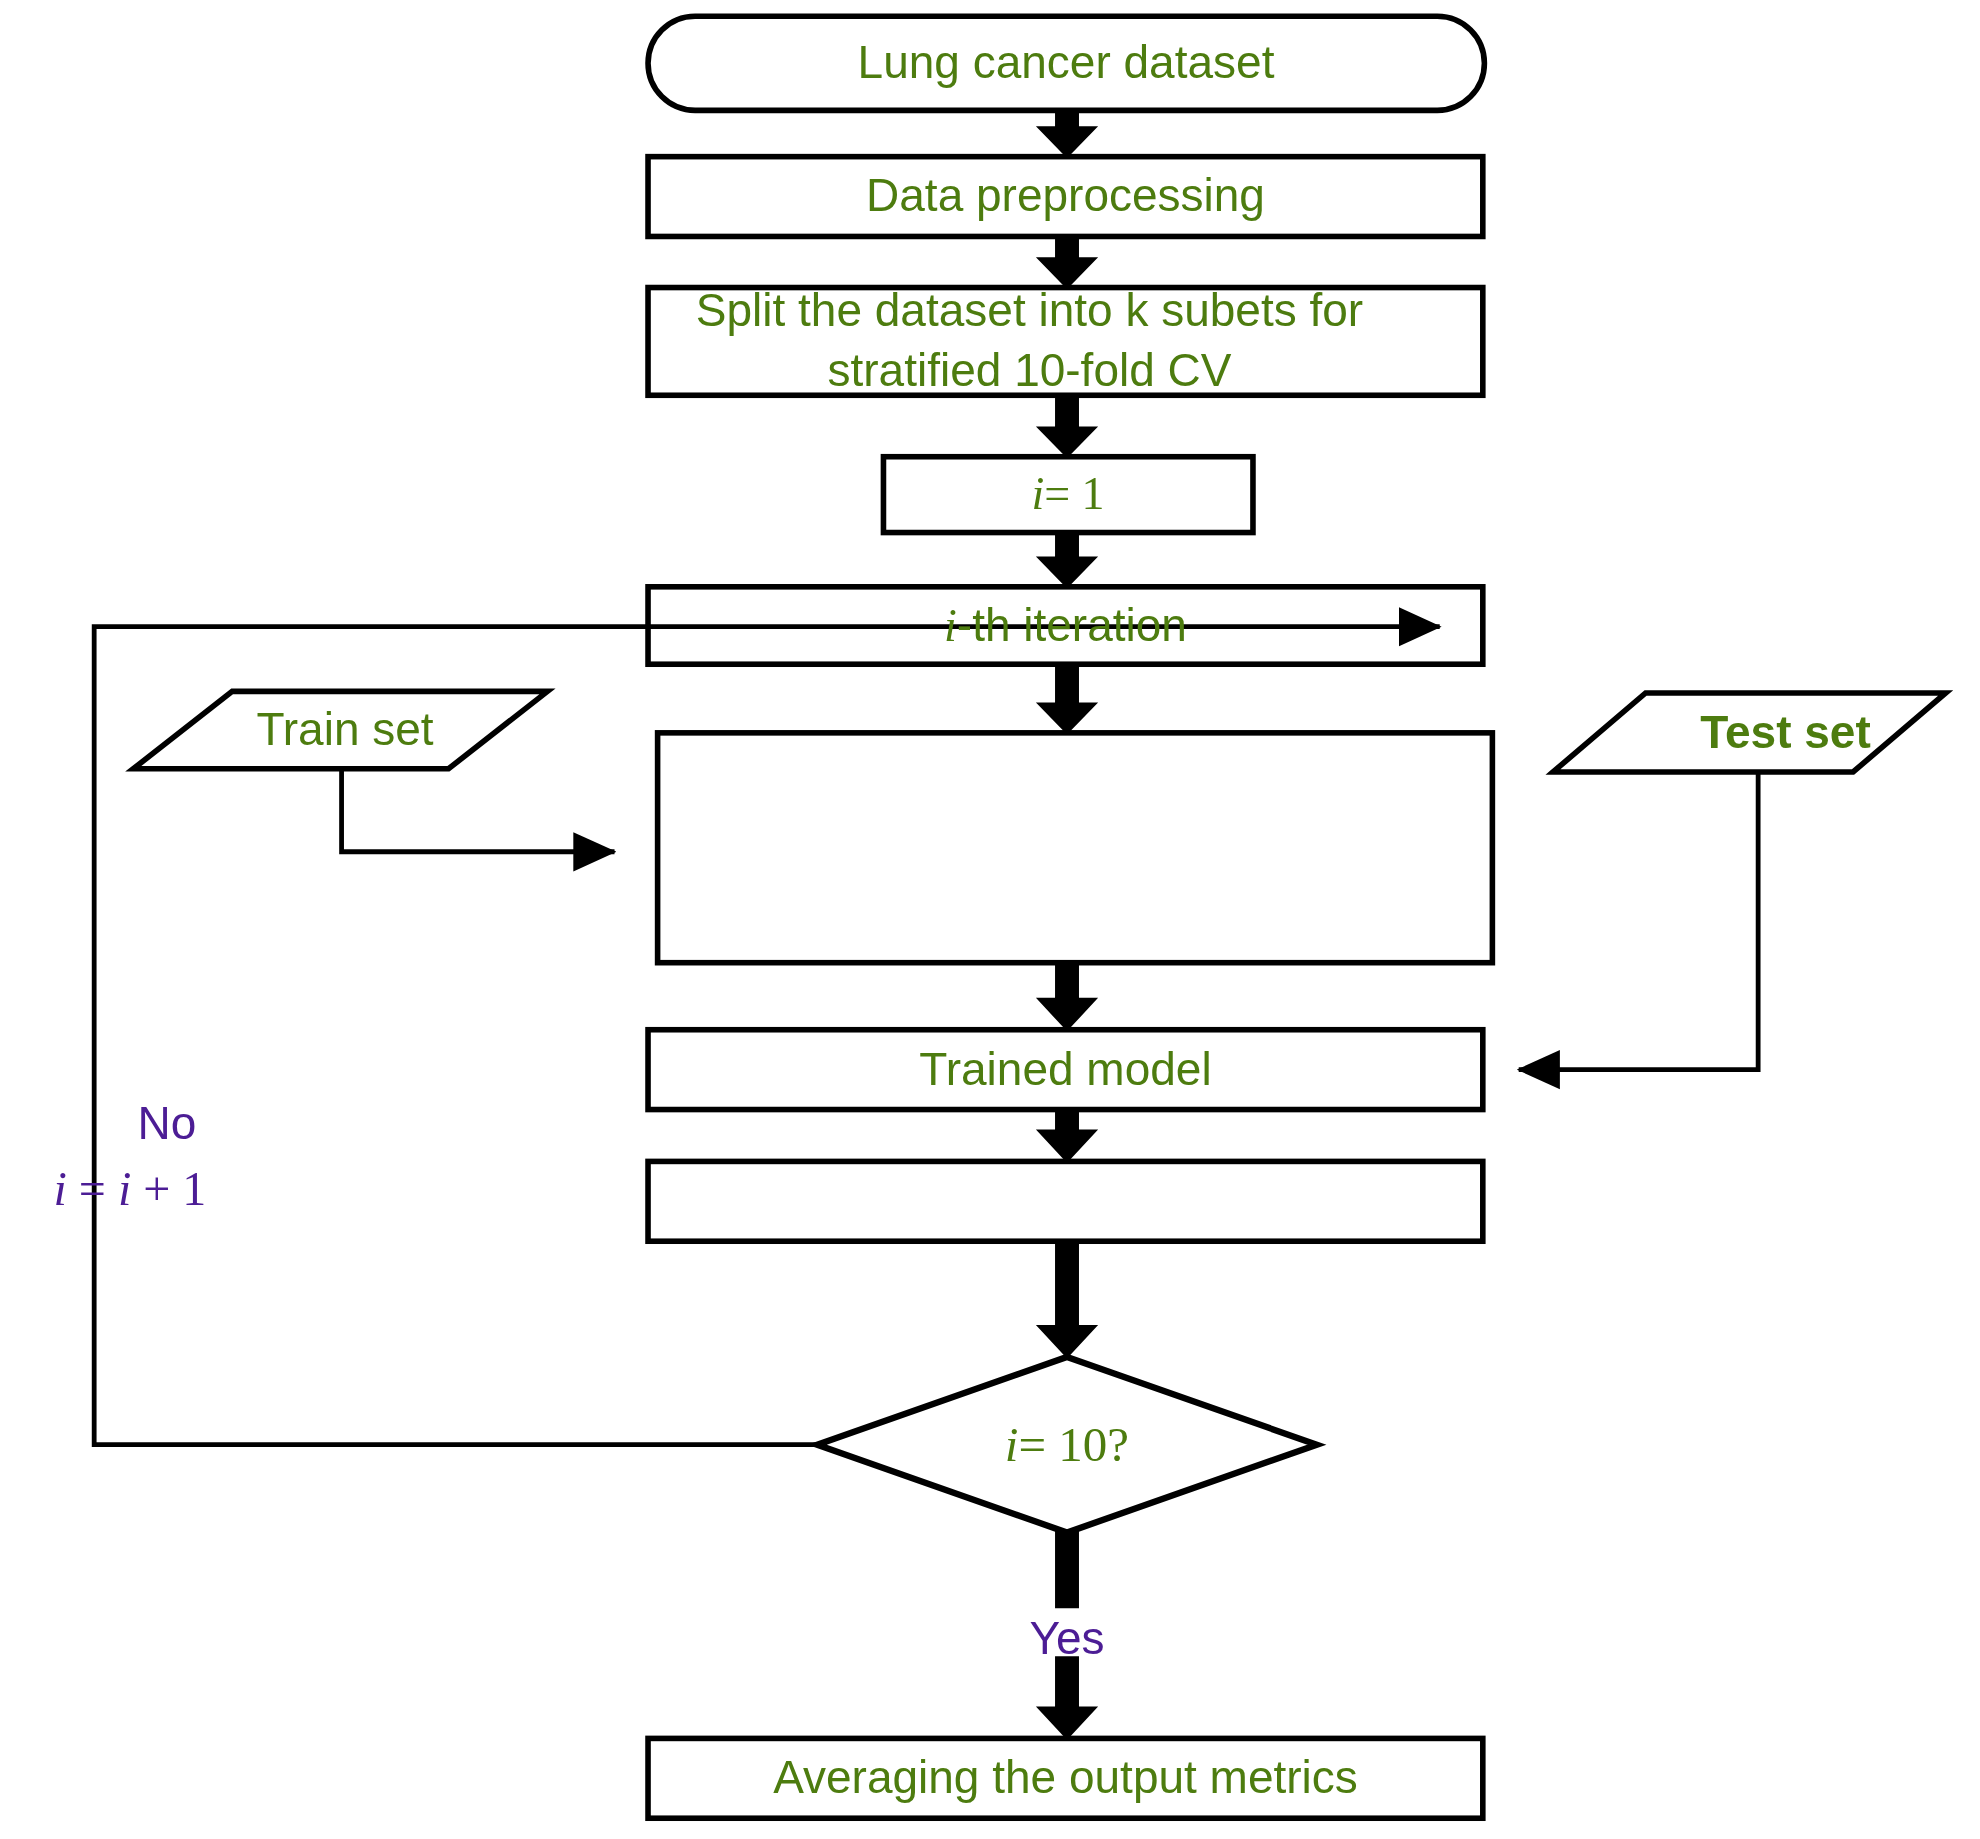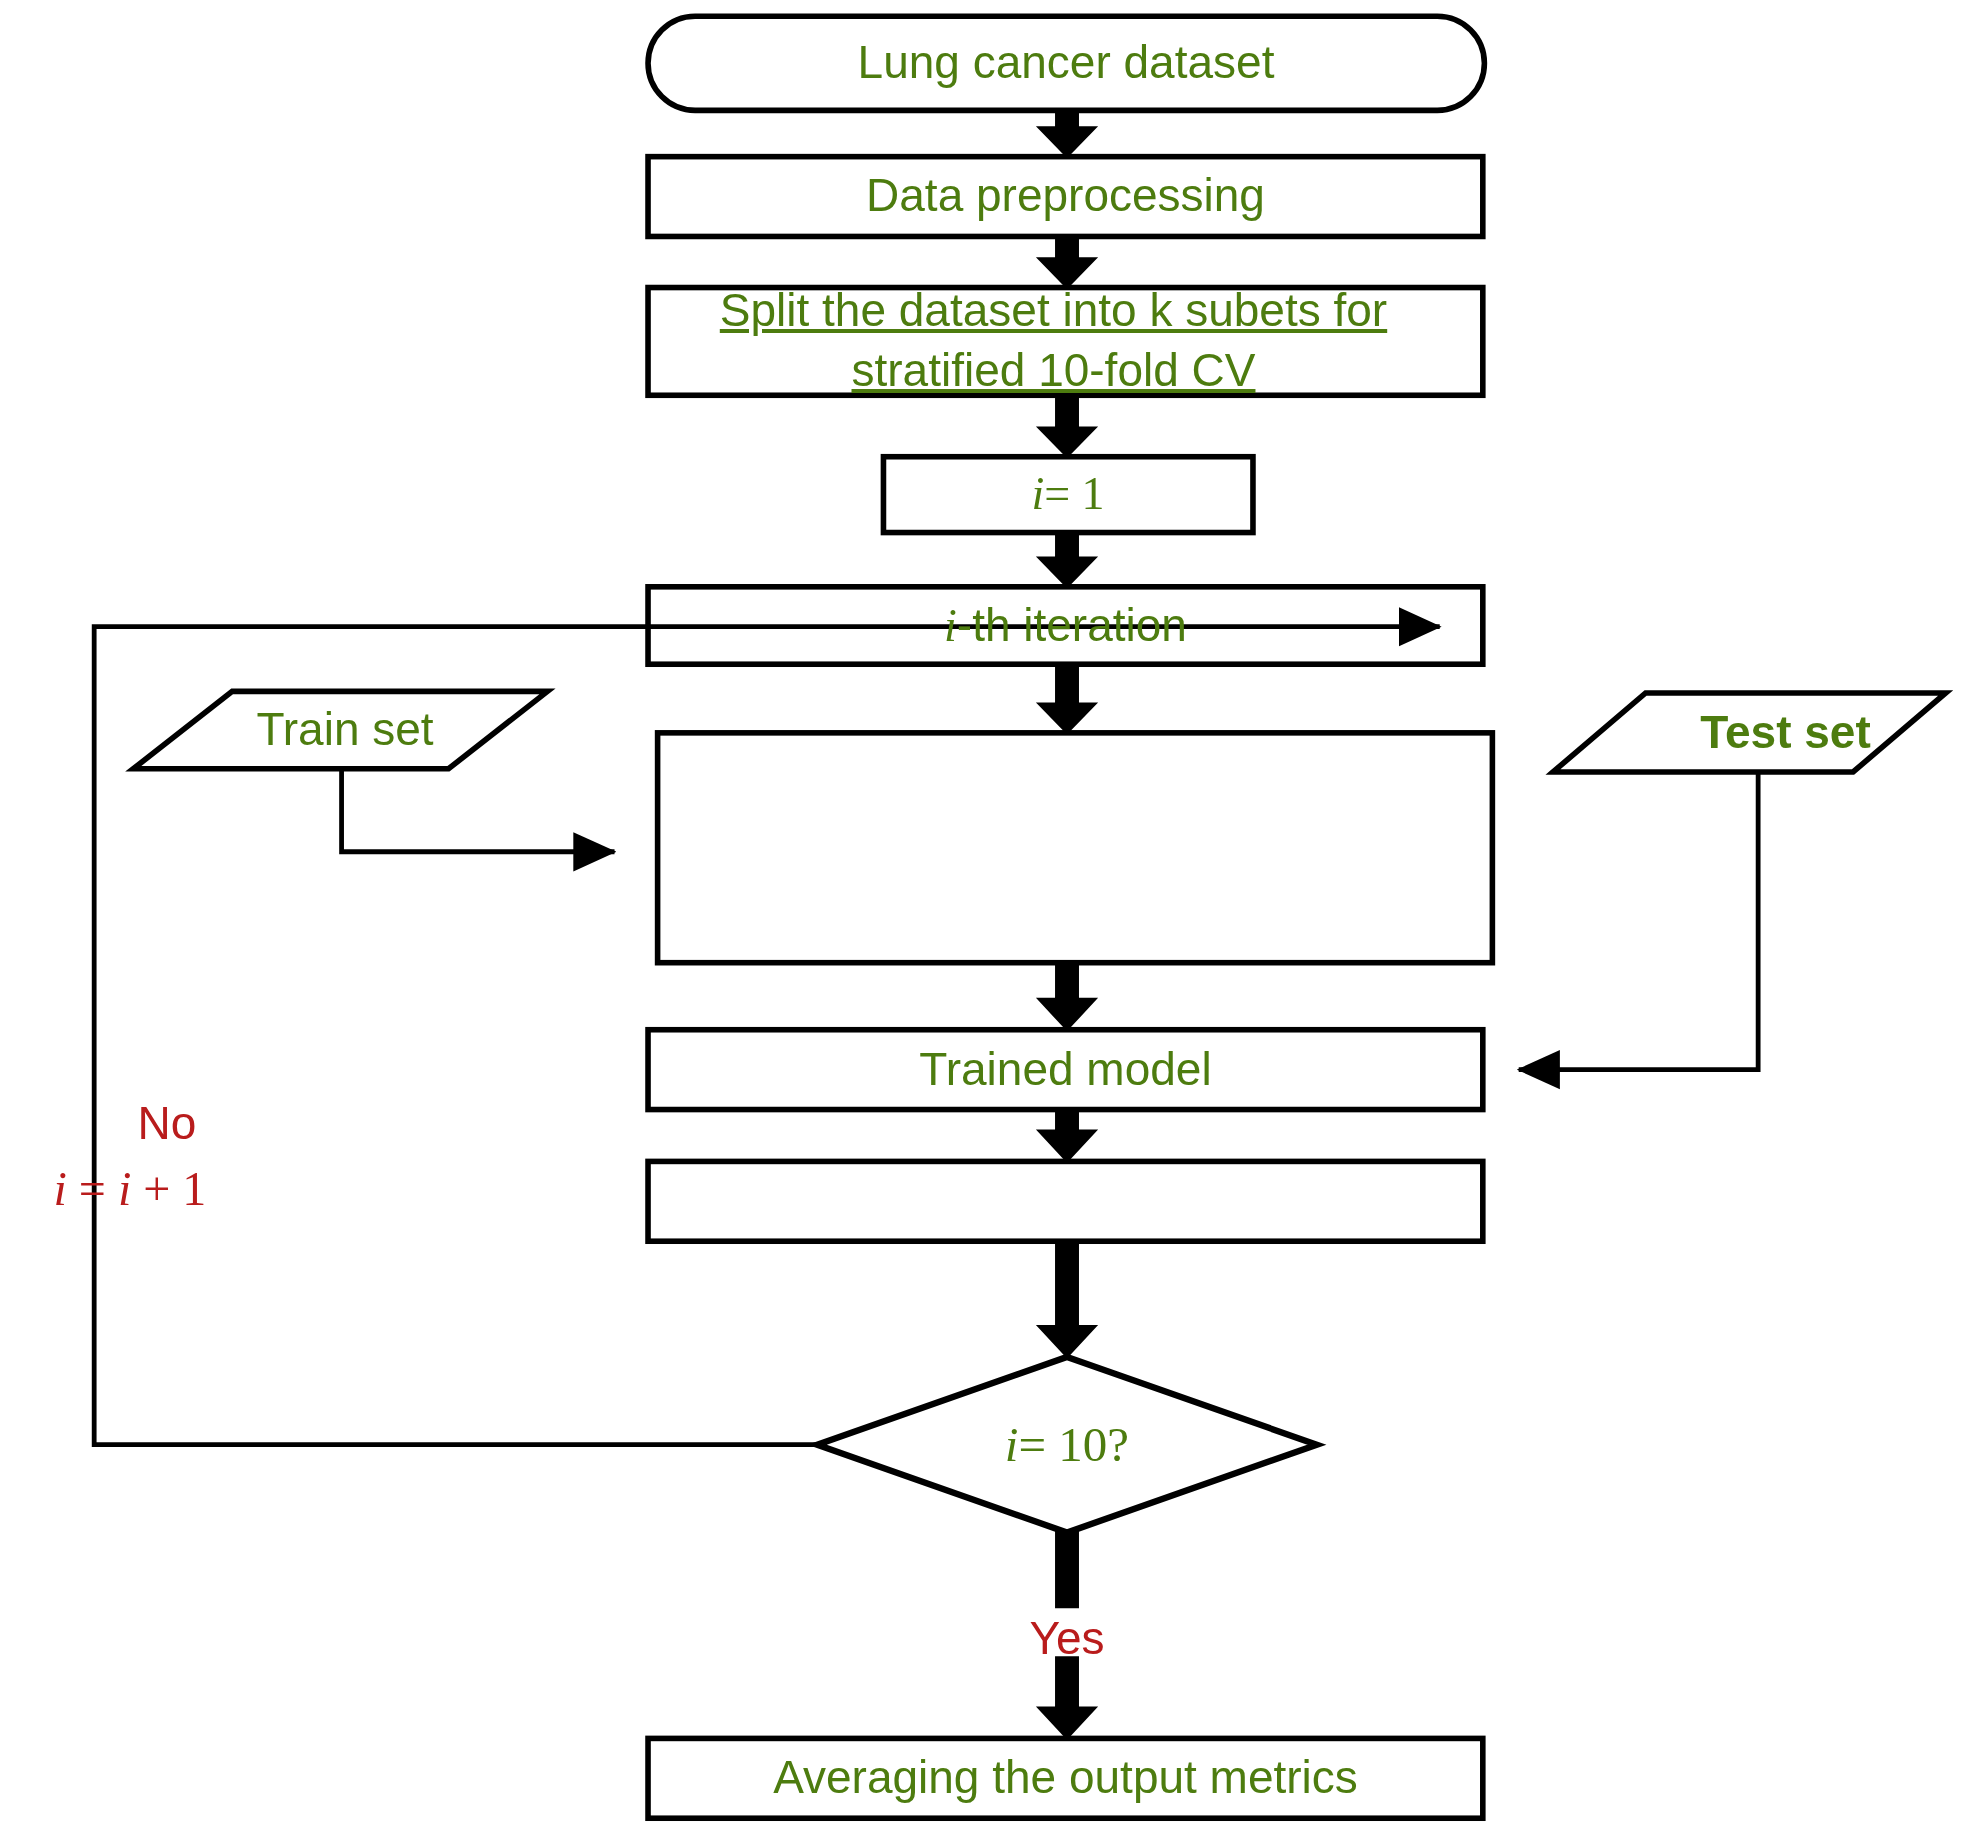--- a/index.html
+++ b/index.html
@@ -45,21 +45,21 @@
   }
   .math-up {
     font-family: "Liberation Serif", serif;
     font-style: normal;
   }
   .edge-label {
     position: absolute;
     font-family: "Liberation Sans", sans-serif;
     font-size: 46px;
     line-height: 1.25;
-    color: #b91c1c;
+    color: #4c1d95;
     text-align: center;
     white-space: nowrap;
   }
   .edge-label.math-label {
     font-family: "Liberation Serif", serif;
     font-size: 48px;
   }
 </style>
 </head>
 <body>
@@ -124,21 +124,21 @@
 
     <path d="M428,963 L428,1067 L770,1067" fill="none" stroke="#000000" stroke-width="6" marker-end="url(#thin-arrow)"></path>
 
     <path d="M2203,967 L2203,1340 L1903,1340" fill="none" stroke="#000000" stroke-width="6" marker-end="url(#thin-arrow-left)"></path>
   </svg>
 
   <div class="node-text" style="left:648px; top:16px; width:836px; height:94px;">Lung cancer dataset</div>
 
   <div class="node-text" style="left:648px; top:156px; width:835px; height:80px;">Data preprocessing</div>
 
-  <div class="node-text" style="left:644px; top:287px; width:819px; height:108px;text-decoration:underline;">Split the dataset into k subets for
+  <div class="node-text" style="left:620px; top:287px; width:819px; height:108px;">Split the dataset into k subets for
 stratified 10-fold CV</div>
 
   <div class="node-text" style="left:883px; top:456px; width:370px; height:76px;">
     <span class="math">i</span><span class="math-up"> = 1</span>
   </div>
 
   <div class="node-text" style="left:648px; top:587px; width:835px; height:77px;">
     <span class="math">i</span><span>-th iteration</span>
   </div>
 

